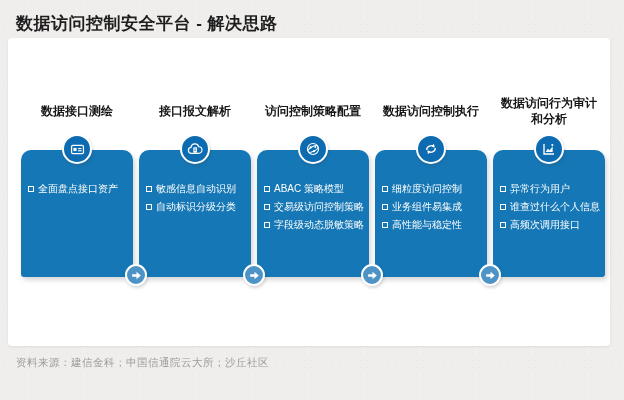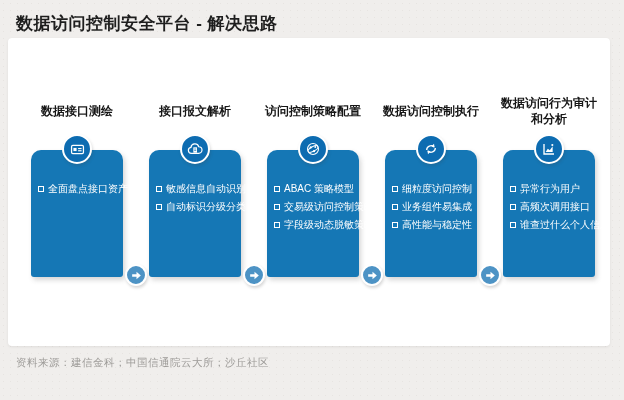--- a/index.html
+++ b/index.html
@@ -32,21 +32,21 @@
   }
   .icon-circle{
     width:30px;height:30px;border-radius:50%;
     background:var(--circle-blue);border:2px solid #ffffff;box-sizing:border-box;
     display:flex;align-items:center;justify-content:center;
     position:relative;z-index:2;margin-bottom:-14px;
     box-shadow:1px 2px 3px rgba(60,60,60,.18);
   }
   .icon-circle .icon{display:flex;}
   .card{
-    width:92px;height:127px;box-sizing:border-box;
+    width:112px;height:127px;box-sizing:border-box;
     background:var(--card-blue);
     border-radius:10px 10px 3px 3px;
     padding-top:30px;
     box-shadow:2px 3px 5px rgba(70,70,70,.22);
   }
   .bullets{list-style:none;margin:0;padding:0 4px 0 7px;}
   .bullets li{
     display:flex;align-items:center;height:17px;margin-bottom:1px;
     white-space:nowrap;
   }
@@ -202,25 +202,25 @@
               </span>
             </div>
     <div class="card">
       <ul class="bullets">
                 <li>
                   <span class="sq"></span>
                   <span class="bt">异常行为用户</span>
                 </li>
                 <li>
                   <span class="sq"></span>
+                  <span class="bt">谁查过什么个人信息</span>
+                </li>
+                <li>
+                  <span class="sq"></span>
                   <span class="bt">高频次调用接口</span>
-                </li>
-                <li>
-                  <span class="sq"></span>
-                  <span class="bt">谁查过什么个人信息</span>
                 </li>
               </ul>
     </div>
   </div>
         </div>
       <div id="arrows">
           <div class="flow-arrow" style="left: 104px;">
             <span style="display:flex;">
               <svg viewBox="0 0 24 24" width="13" height="13">
                 <path d="M4 9.5h8V5l8 7-8 7v-4.5H4z" fill="#fff"></path>

